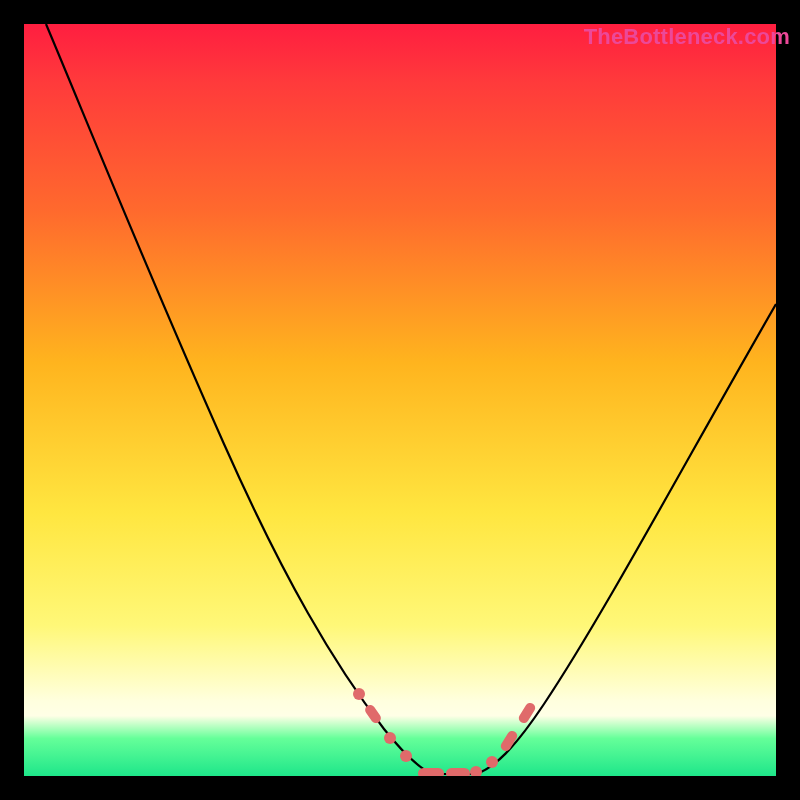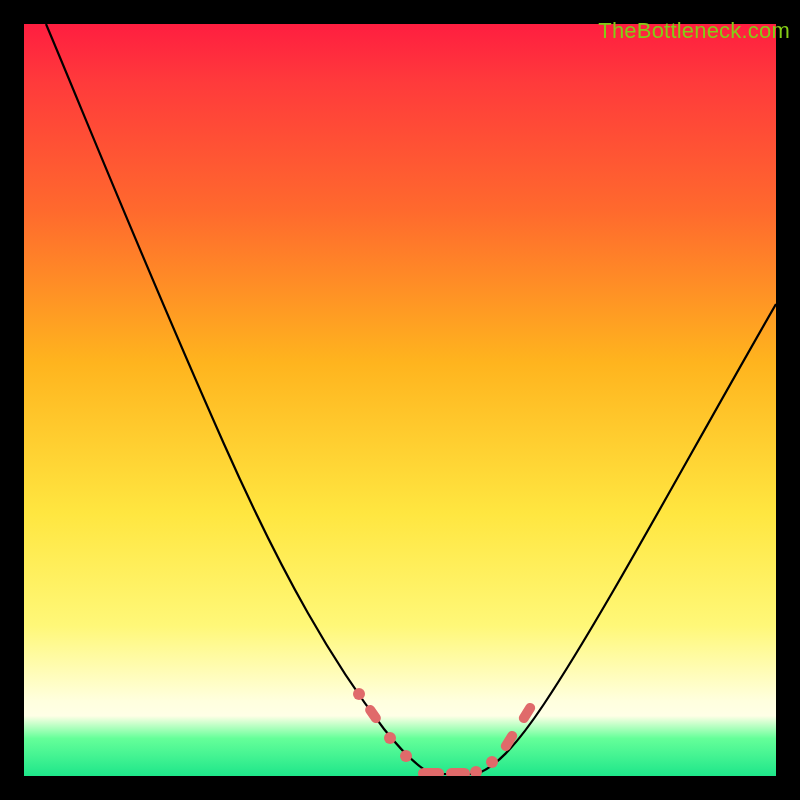--- a/index.html
+++ b/index.html
@@ -21,25 +21,25 @@
       #fff878 80%,
       #ffffde 90%,
       #ffffe6 92%,
       #65ff99 95%,
       #1ee68a 100%
     );
   }
 
   .watermark {
     position: absolute;
-    top: 18px;
+    top: 24px;
     right: 10px;
-    color: #84cc16;
+    color: #ec4899;
     font-size: 22px;
-    font-weight: 400;
+    font-weight: 700;
     letter-spacing: 0.2px;
     z-index: 10;
   }
 
   svg.curve {
     position: absolute;
     left: 0; top: 0;
     width: 100%; height: 100%;
     z-index: 5;
   }

